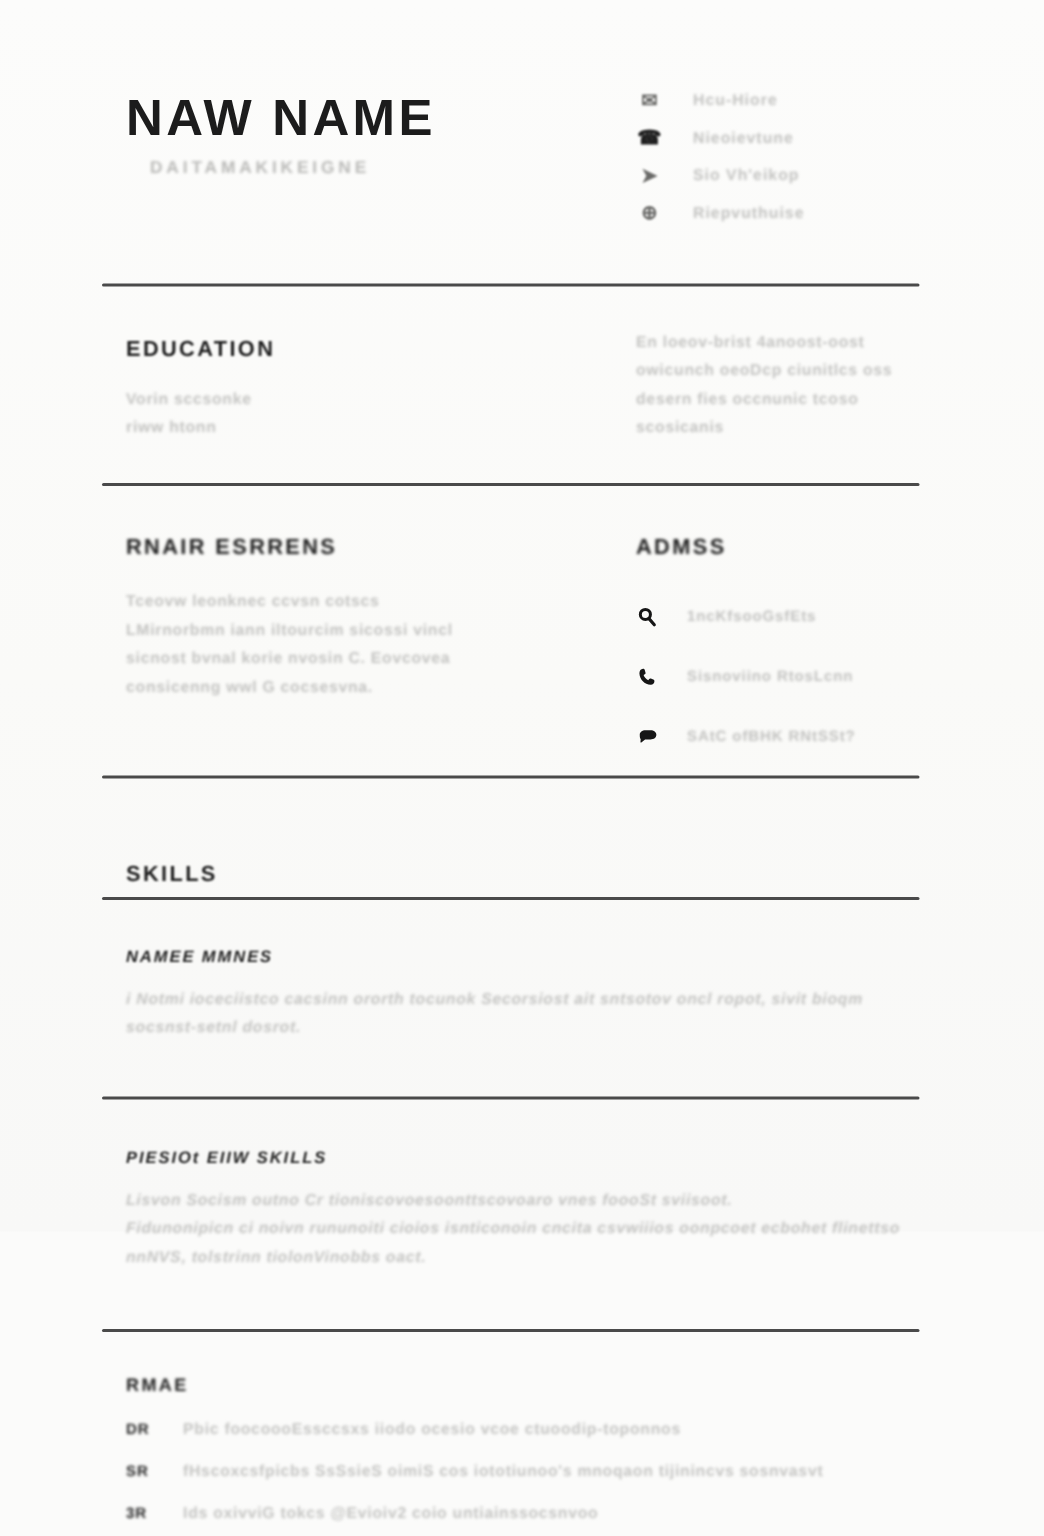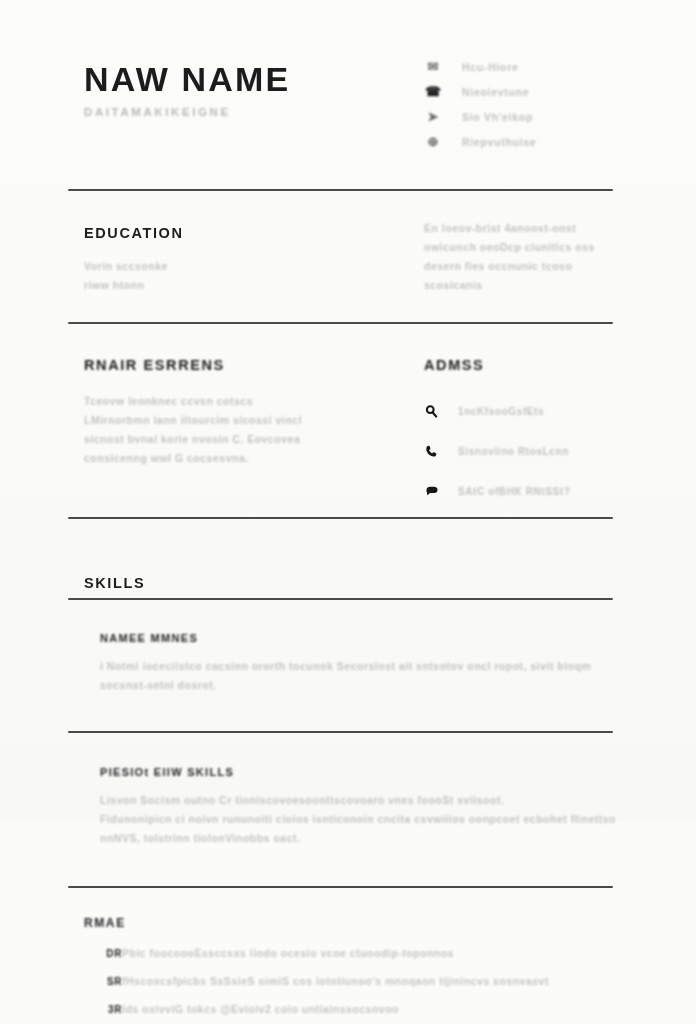--- a/index.html
+++ b/index.html
@@ -40,20 +40,21 @@
     filter: blur(0.35px);
   }
   .subtitle {
     margin-top: 10px;
     font-size: 11.5px;
     font-weight: 600;
     letter-spacing: 2.6px;
     color: #b9b9b7;
     white-space: nowrap;
     filter: blur(0.9px);
+    margin-left: 16px;
   }
 
   .contact-list {
     position: absolute;
     left: 355px;
     top: 8px;
     width: 230px;
   }
   .contact-row {
     display: flex;
@@ -152,41 +153,40 @@
     color: #c2c2c0;
     font-weight: 600;
     white-space: nowrap;
     filter: blur(1.05px);
   }
 
   
   .skills { position: absolute; left: 84px; top: 548px; margin-top: 27px; }
 
   
-  .subblock { position: absolute; left: 100px; }
+  .subblock { position: absolute; left: 84px; font-style: italic; }
   .sub-head {
     font-size: 11px;
     font-weight: 700;
     letter-spacing: 1.3px;
     color: #1f1f1f;
     white-space: nowrap;
     filter: blur(0.8px);
     margin-bottom: 13px;
   }
   .block-a { top: 632px; }
   .block-b { top: 766px; }
 
   
   .bottom { position: absolute; left: 84px; top: 916px; }
   .bottom .sec-head { margin-bottom: 17px; }
   .li-row {
     display: flex;
     align-items: baseline;
     height: 28px;
-    text-align: right;
   }
   .li-key {
     width: 38px;
     flex: 0 0 38px;
     font-size: 10px;
     font-weight: 700;
     letter-spacing: 0.6px;
     color: #232323;
     filter: blur(0.9px);
   }

